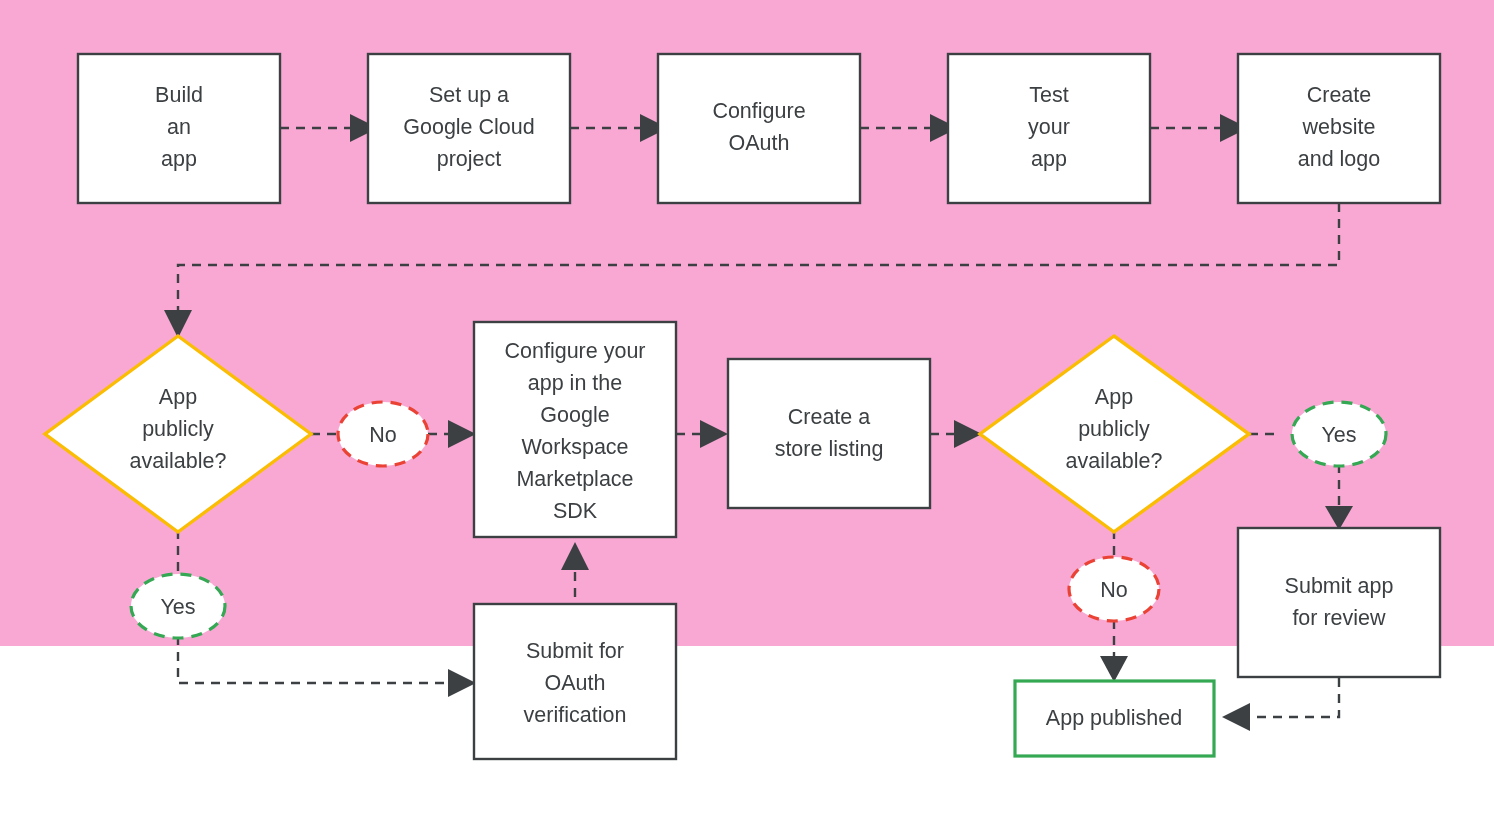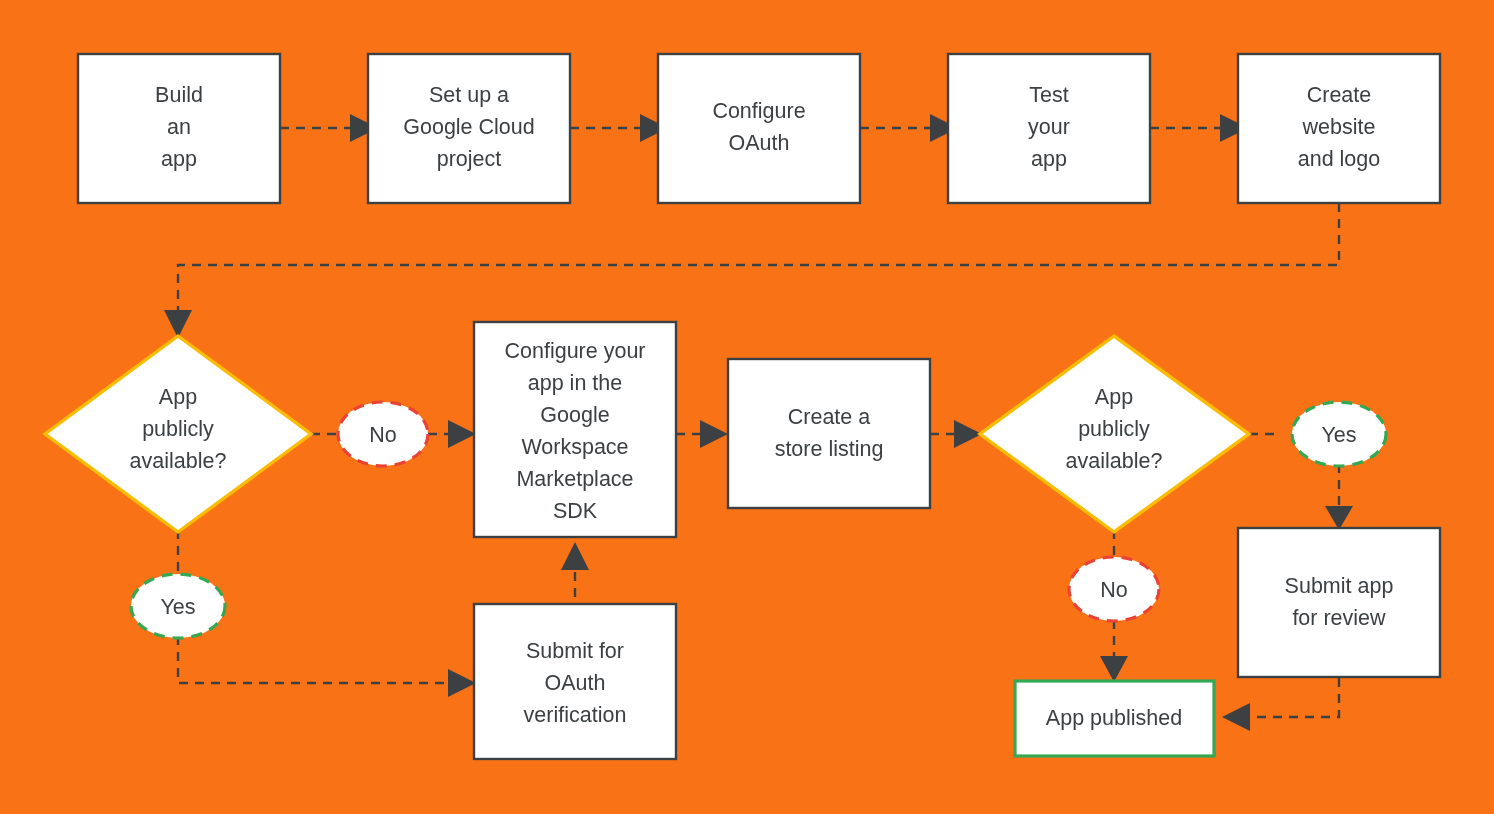--- a/index.html
+++ b/index.html
@@ -9,22 +9,22 @@
   }
   body {
     width: 1494px;
     height: 814px;
     font-family: "Liberation Sans", sans-serif;
     overflow: hidden;
   }
   #flowchart-root {
     position: relative;
     width: 1494px;
-    height: 814px;
-    background: #f97316;
+    height: 646px;
+    background: #f9a8d4;
   }
   svg.diagram {
     display: block;
     width: 1494px;
     height: 814px;
   }
   .node-box {
     fill: #ffffff;
     stroke: #3c4043;
     stroke-width: 2.4;

